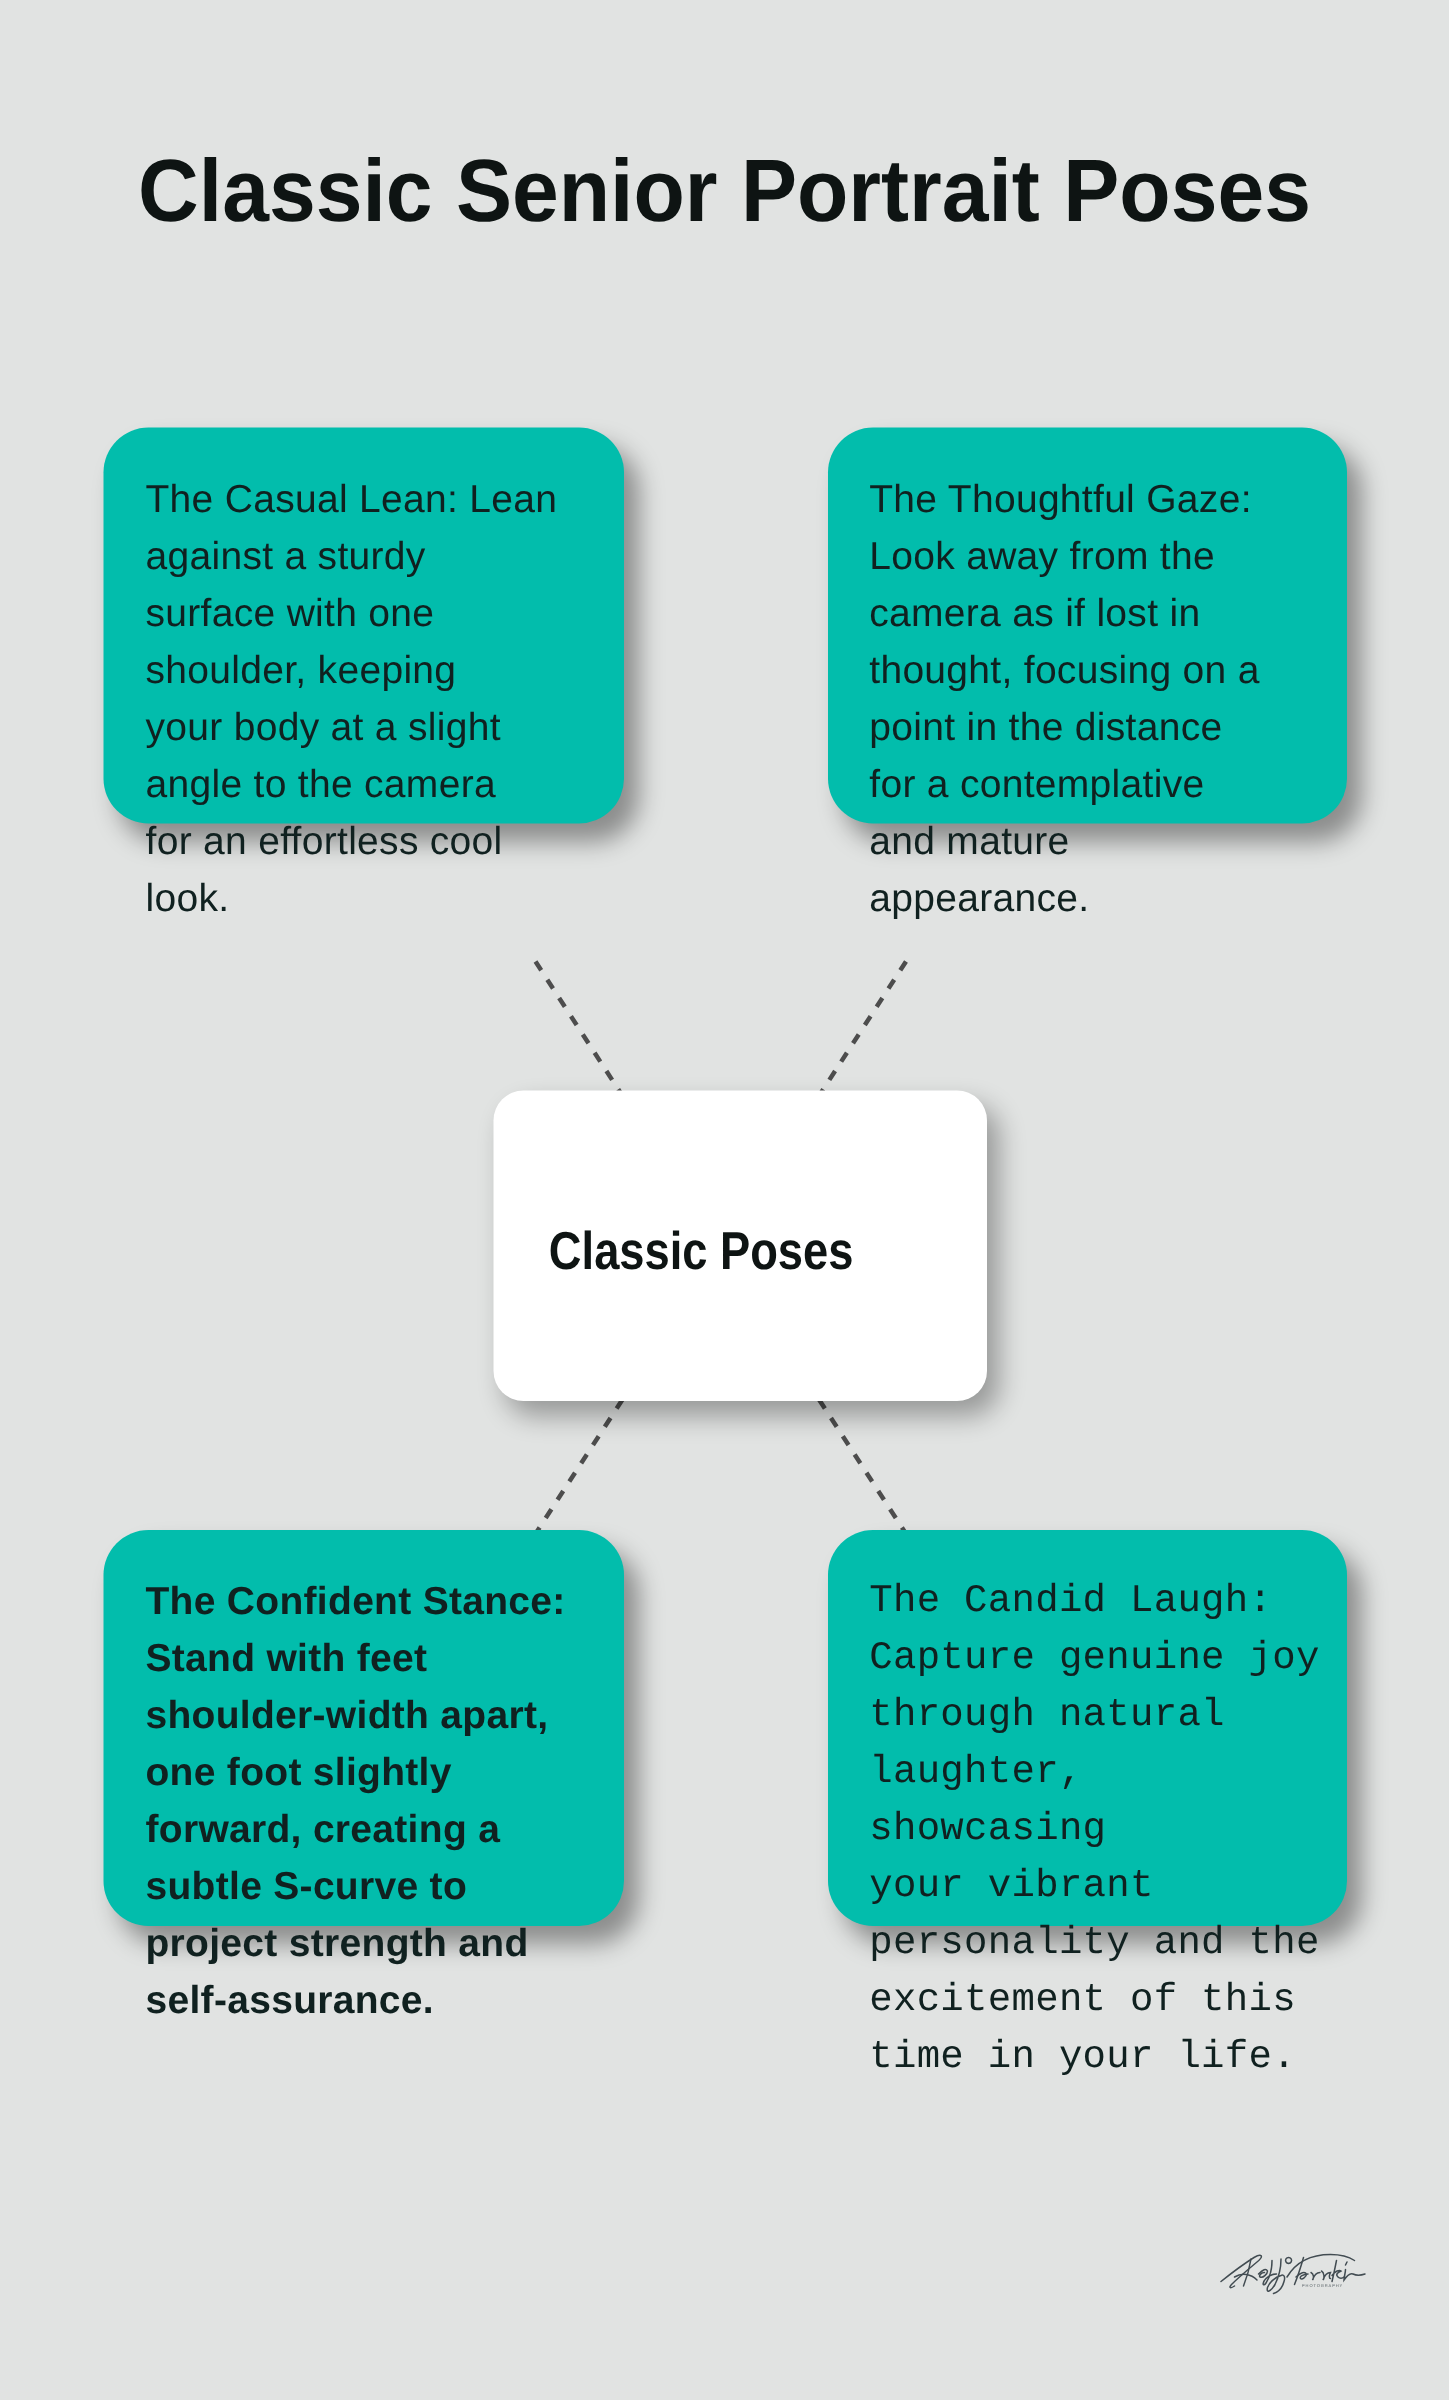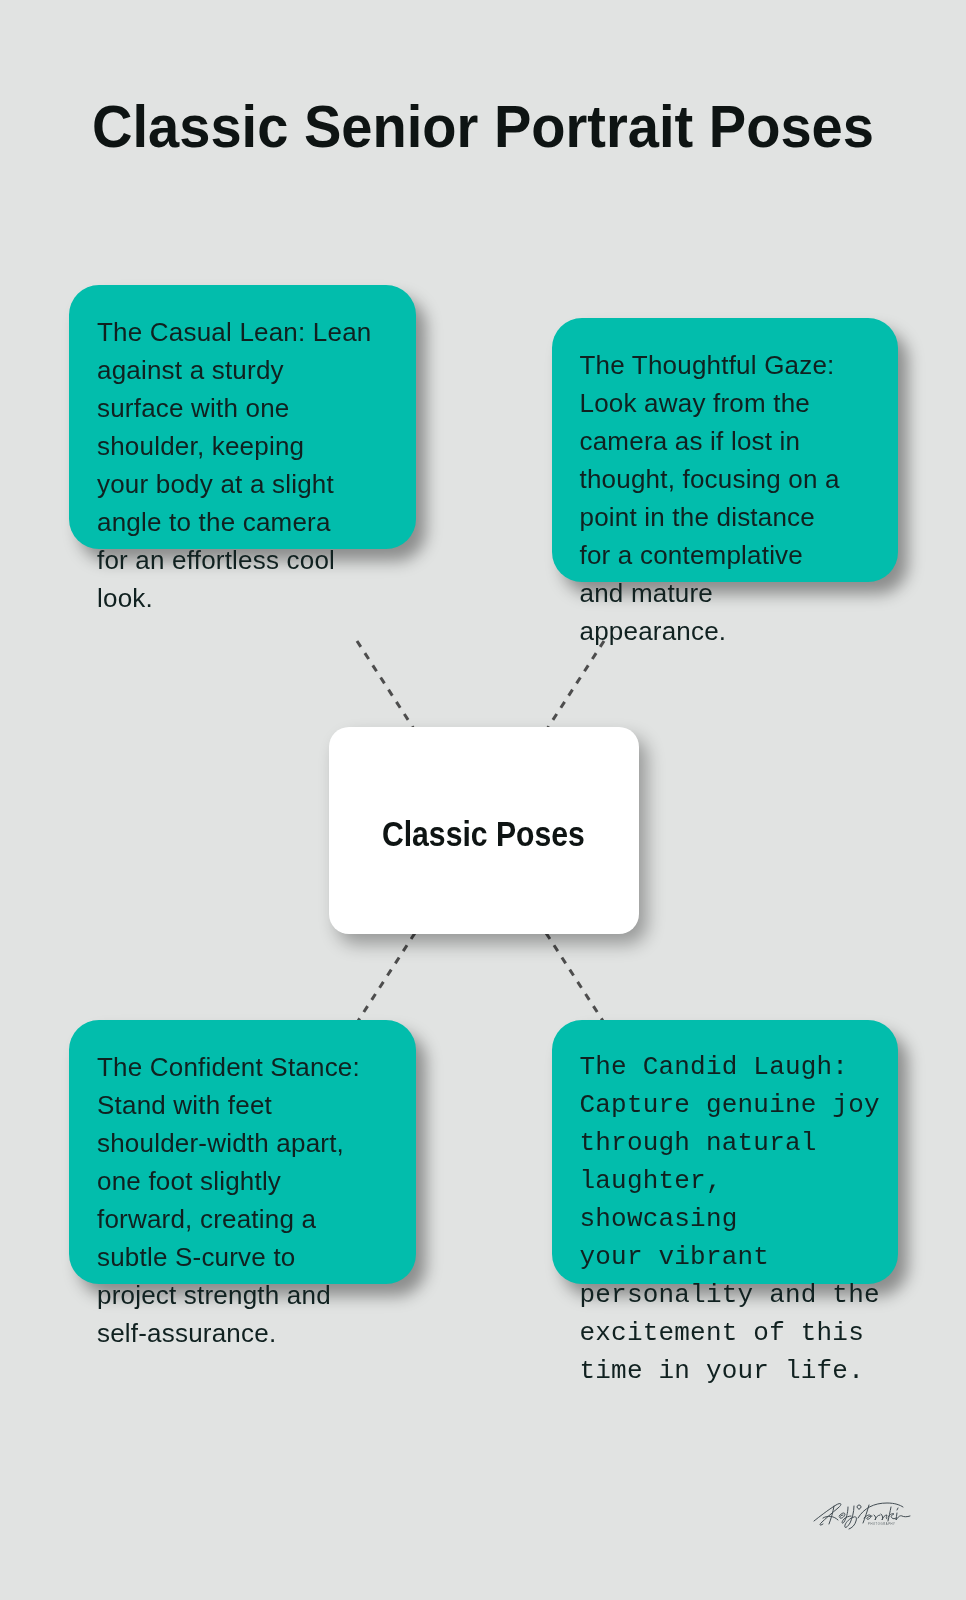--- a/index.html
+++ b/index.html
@@ -4,26 +4,26 @@
 <style>
   html,body{margin:0;padding:0;}
   body{width:966px;height:1600px;background:#e1e3e2;position:relative;overflow:hidden;
        font-family:"Liberation Sans", sans-serif;}
   h1{position:absolute;left:0;top:93px;width:966px;margin:0;text-align:center;
      font-size:59px;font-weight:bold;color:#0e1413;transform:scaleX(0.95);}
   .card{position:absolute;width:346.5px;height:264px;background:#02bdac;border-radius:30px;
         box-shadow:10px 12px 16px rgba(0,0,0,0.38);box-sizing:border-box;
         padding:28px 18px 0 28px;font-size:26px;letter-spacing:0.2px;line-height:38px;color:#102120;}
   #c1{left:69px;top:285px;}
-  #c2{left:551.5px;top:285px;margin-top:33px;}
-  #c3{left:69px;top:1020px;}
+  #c2{left:551.5px;top:285px;}
+  #c3{left:69px;top:1020px;font-weight:bold;}
   #c4{left:551.5px;top:1020px;font-family:Liberation Mono, monospace;}
   #center{position:absolute;left:329px;top:727px;width:309.5px;height:207px;background:#ffffff;
           border-radius:20px;box-shadow:8px 10px 18px rgba(0,0,0,0.33);
-          display:flex;align-items:center;justify-content:center;}
+          display:flex;align-items:center;justify-content:flex-start;padding-left:19px;}
   #center span{font-size:35.5px;font-weight:bold;color:#0e1413;transform:scaleX(0.85);position:relative;top:4px;}
   #lines{position:absolute;left:0;top:0;}
   #sig{position:absolute;left:812px;top:1496px;}
 </style>
 </head>
 <body>
 <h1>Classic Senior Portrait Poses</h1>
 
 <svg id="lines" width="966" height="1600">
   <line x1="357" y1="641" x2="603" y2="1021" stroke="#4d4d4d" stroke-width="3" stroke-dasharray="7 7.5"></line>

